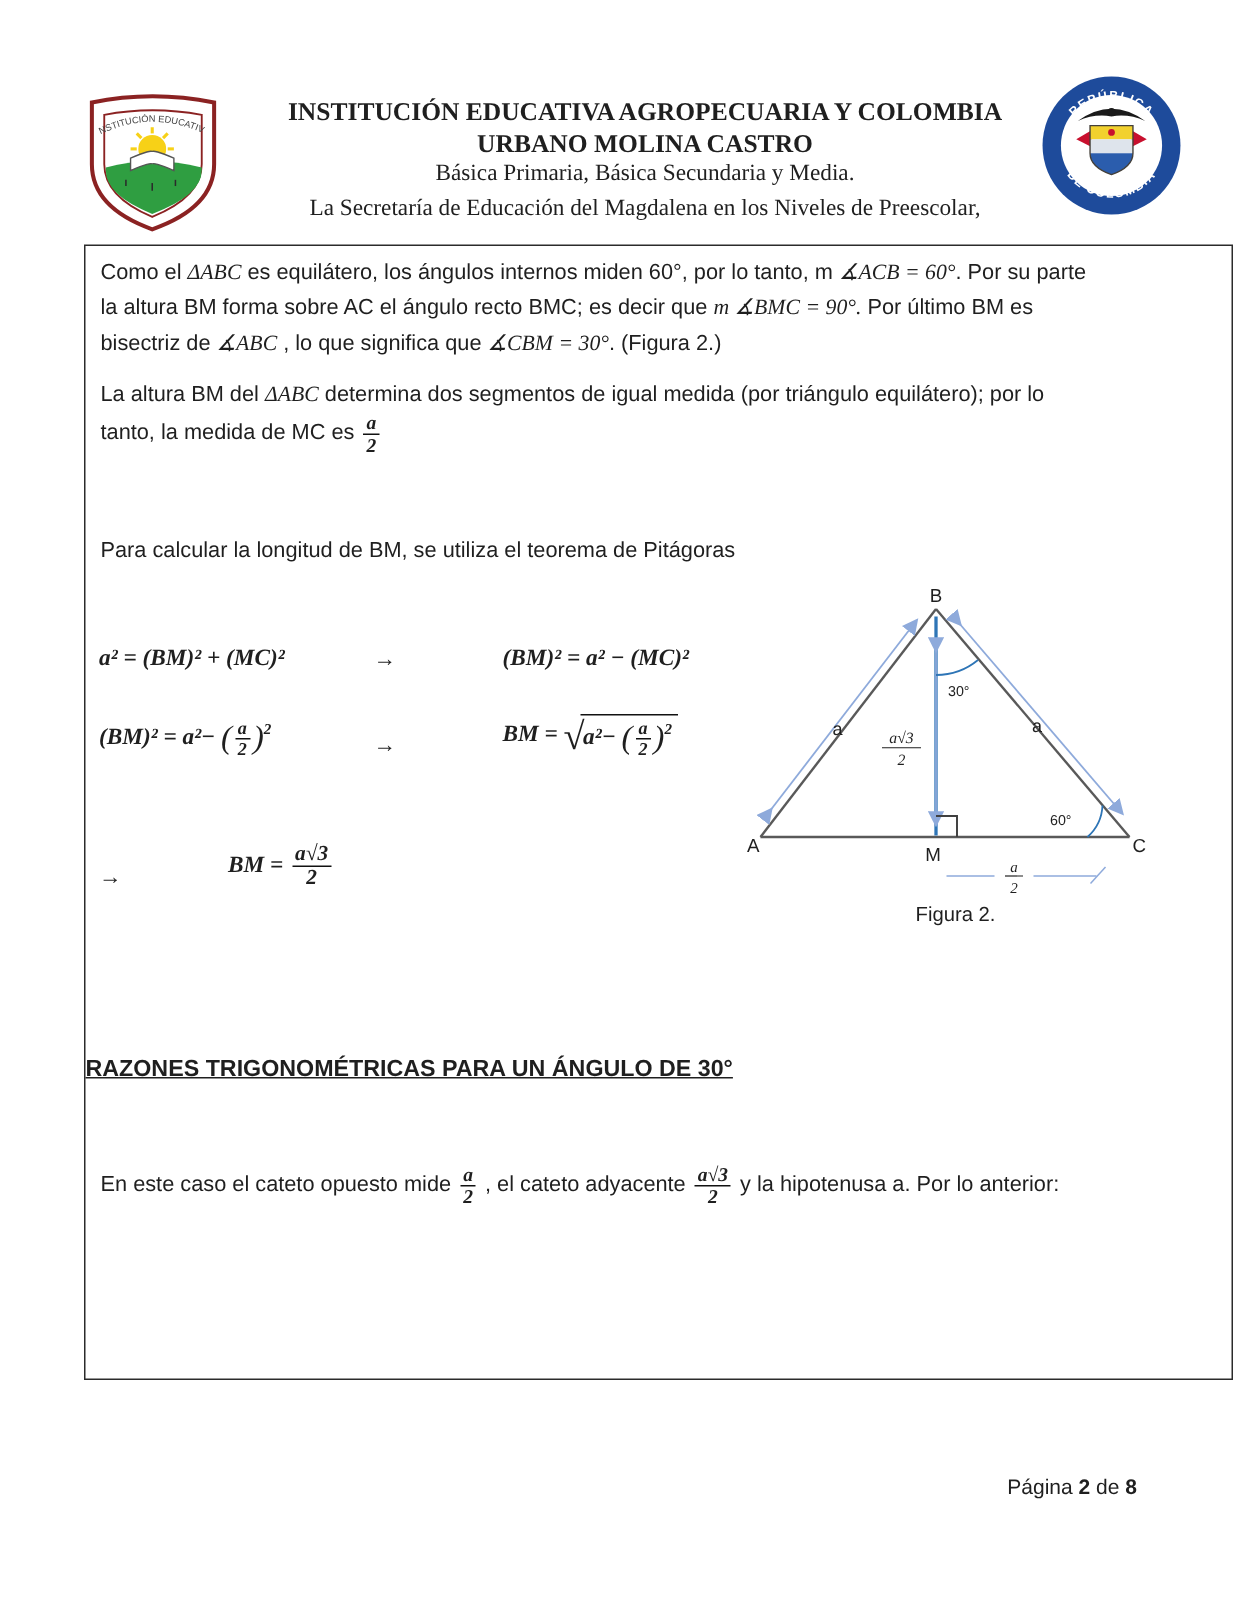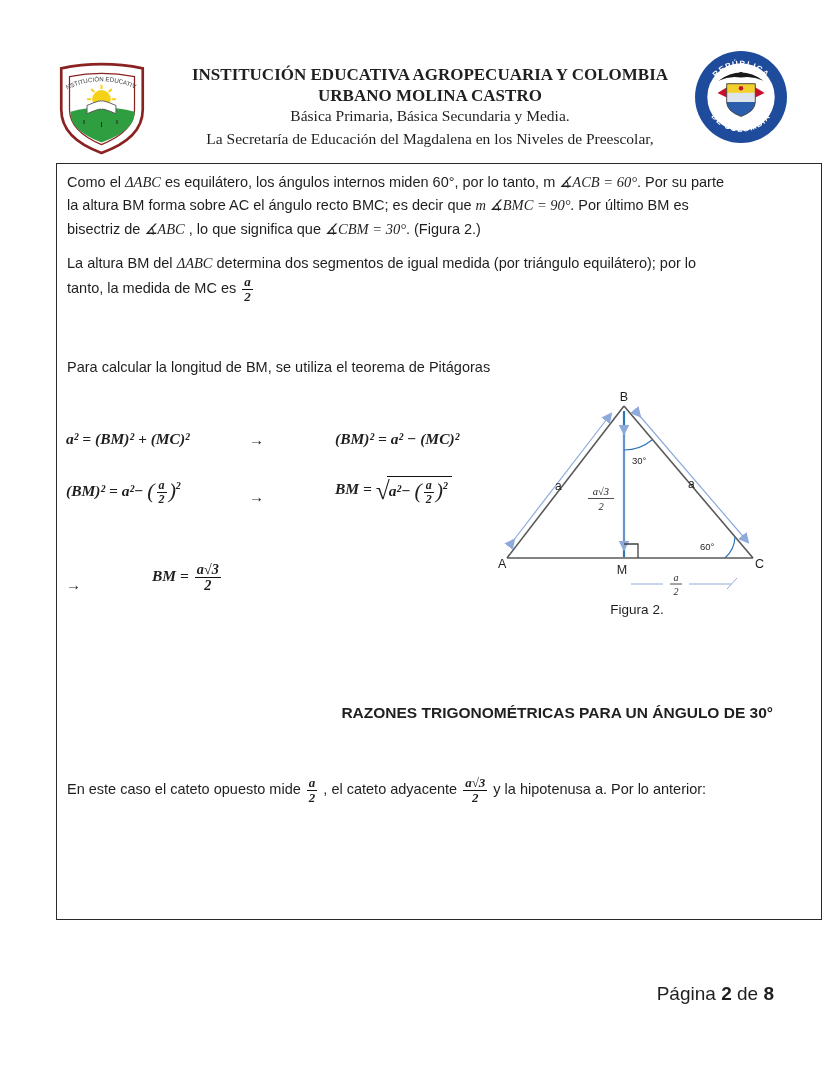--- a/index.html
+++ b/index.html
@@ -30,22 +30,22 @@
   .formula{font-family:"Liberation Serif",serif;font-style:italic;font-weight:bold;
            font-size:15.5px;white-space:nowrap;}
   .formula .frac{font-size:0.78em;}
   .formula .big{font-size:0.92em;}
   .sup{font-size:0.65em;position:relative;top:-0.65em;}
   .bp{font-size:1.4em;font-weight:normal;vertical-align:-0.12em;line-height:1;}
   .rad{font-size:1.65em;font-weight:normal;line-height:1;vertical-align:-0.2em;letter-spacing:-2px;}
   .root{display:inline-block;border-top:1.5px solid #111;padding:2px 4px 0 2px;
         vertical-align:middle;margin-left:-1px;}
   
-  .h2{position:absolute;left:0;width:716px;text-align:right;font-weight:bold;font-size:15.5px;}
-  .footer{position:absolute;right:54px;top:983px;font-size:19px;text-align:right;}
+  .h2{position:absolute;left:0;width:716px;text-align:left;font-weight:bold;font-size:15.5px;text-decoration:underline;}
+  .footer{position:absolute;right:70px;top:983px;font-size:14px;text-align:right;}
   .footer .b{font-weight:bold;}
   .fig{position:absolute;left:434px;top:224px;}
 </style>
 </head>
 <body>
 
 <div class="page">
 
   <svg class="logo" style="left:52px;top:58px" width="100" height="98" viewBox="0 0 95 95">
     <path d="M 8,10 Q 47,2 87,10 L 87,50 Q 87,78 47,92 Q 8,78 8,50 Z" fill="#ffffff" stroke="#8B2222" stroke-width="2.6"></path>

